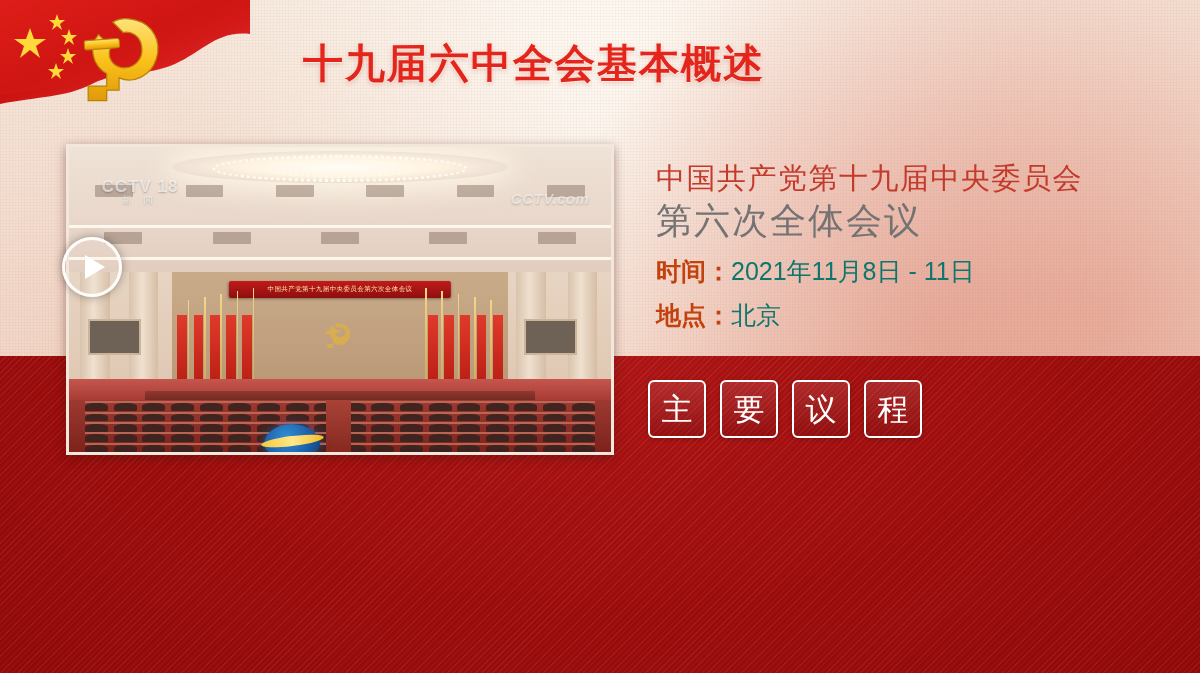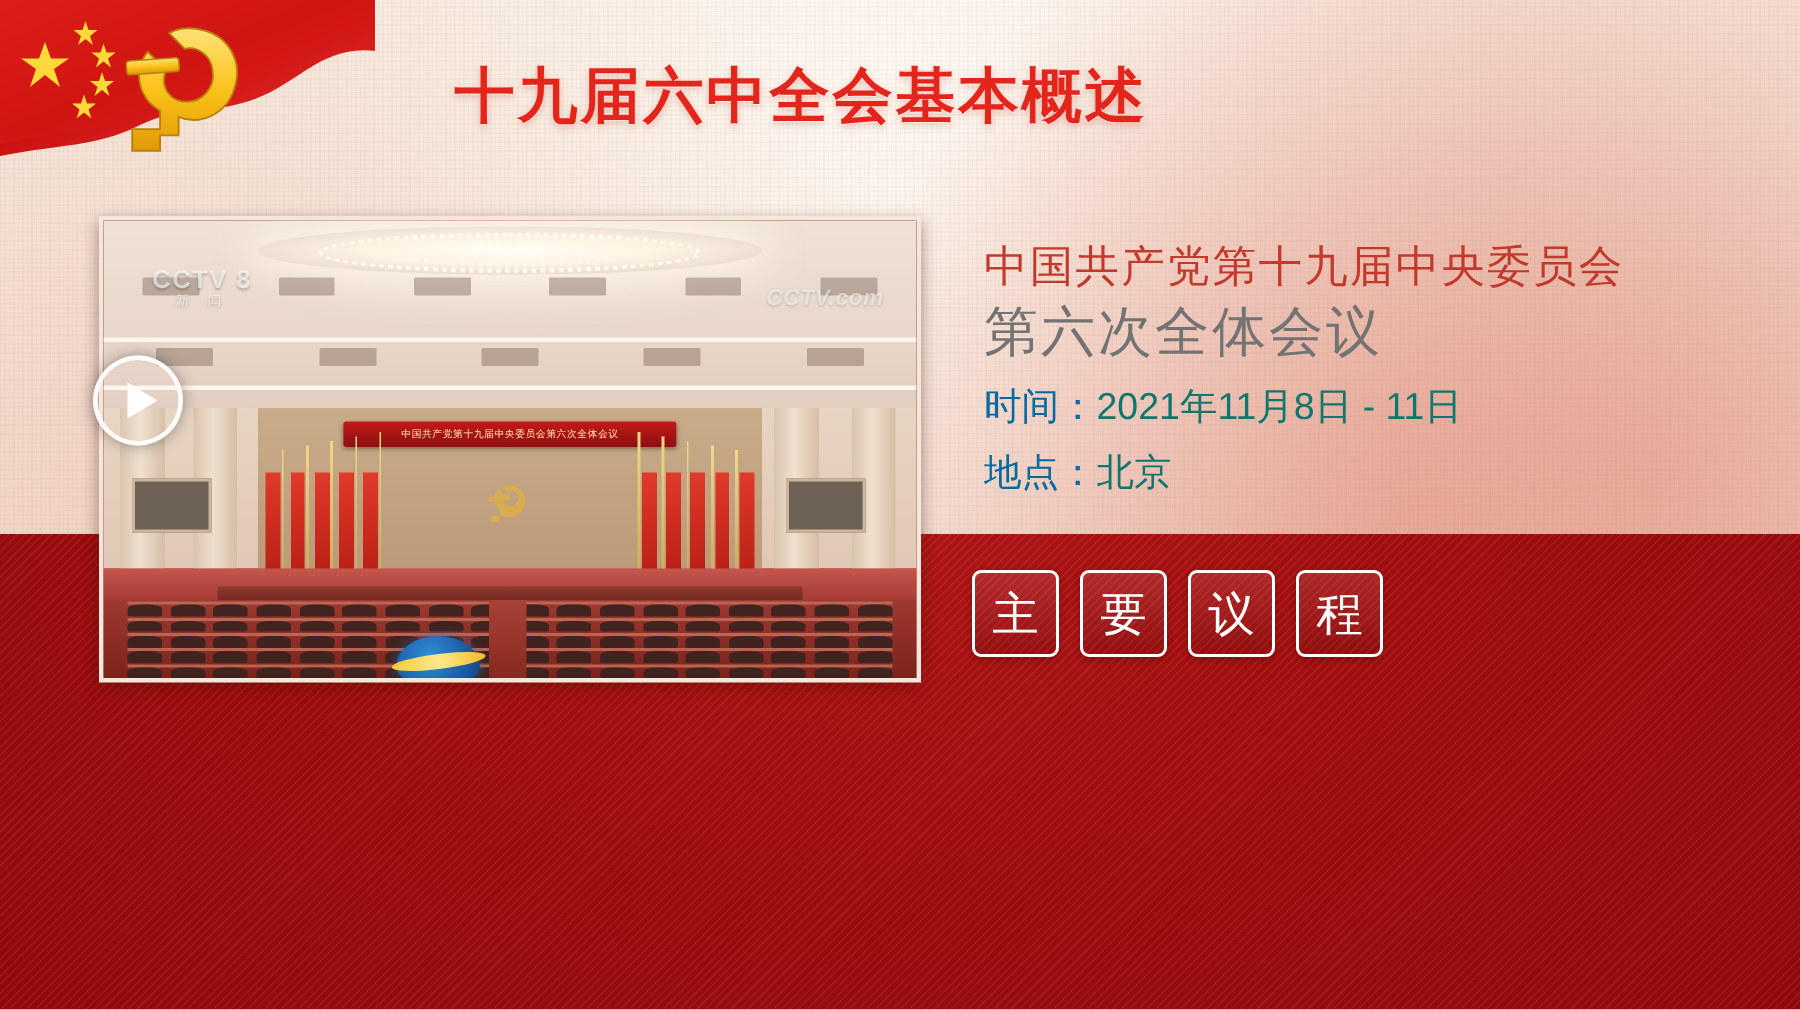--- a/index.html
+++ b/index.html
@@ -190,21 +190,21 @@
   .info{position:absolute;left:656px;top:160px;width:520px;}
   .info .l1{
     font-size:29px;color:#c23a2b;letter-spacing:1.5px;line-height:1.25;
     font-family:"Liberation Serif","DejaVu Serif",serif;
   }
   .info .l2{
     font-size:36px;color:#737373;letter-spacing:2px;line-height:1.3;margin-top:2px;
     font-family:"Liberation Serif","DejaVu Serif",serif;
   }
   .kv{margin-top:8px;font-size:25px;line-height:1.45;white-space:nowrap;}
-  .kv b{color:#0369a1;font-weight:normal;}
+  .kv b{color:#c2410c;font-weight:bold;}
   .kv span{color:#0f766e;margin-top:20px;}
 
   
   .agenda{position:absolute;left:648px;top:380px;display:flex;gap:14px;}
   .agbox{
     width:54px;height:54px;border:2px solid #ffffff;border-radius:6px;
     display:flex;align-items:center;justify-content:center;
     color:#ffffff;font-size:31px;line-height:1;
     background:linear-gradient(180deg,rgba(255,255,255,.10),rgba(0,0,0,.10));
     box-shadow:0 1px 4px rgba(0,0,0,.25);
@@ -433,21 +433,21 @@
             <i></i>
             <i></i>
             <i></i>
             <i></i>
             <i></i>
           </div>
       </div>
       <div class="aisle"></div>
 
       <div class="wm-cctv">
-        <span>CCTV 8</span>
+        <span>CCTV 18</span>
         <small>新 闻</small>
       </div>
       <div class="wm-site">CCTV.com</div>
       <div class="globe"></div>
     </div>
   </div>
 
   <div class="playbtn">
     <i></i>
   </div>

